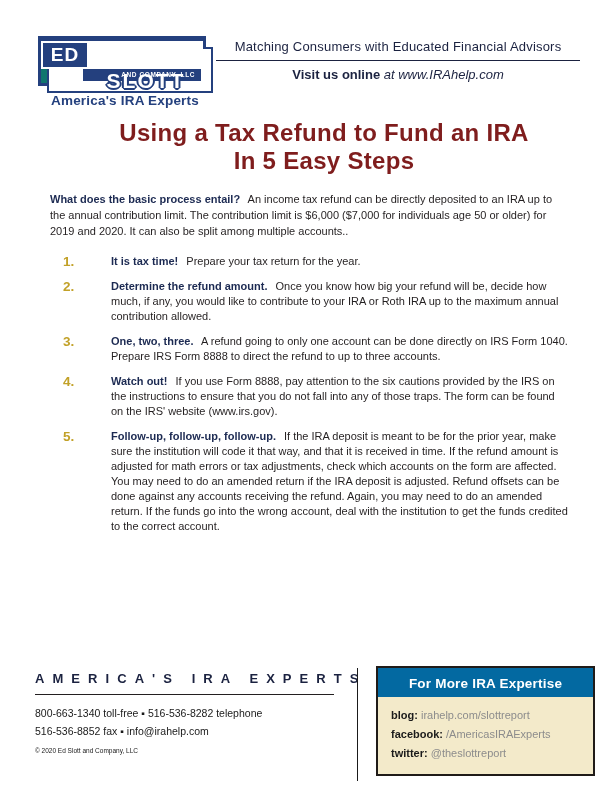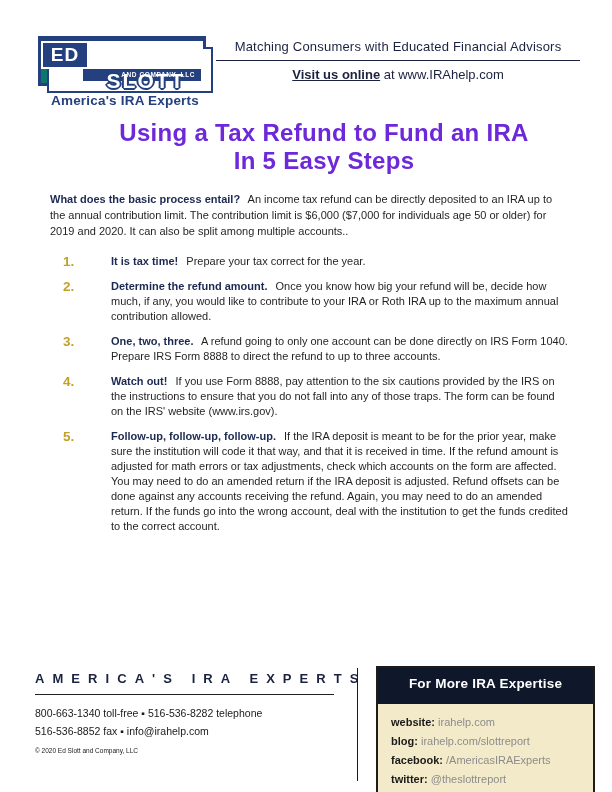--- a/index.html
+++ b/index.html
@@ -25,26 +25,26 @@
       -2px 0 0 #24407e, 2px 0 0 #24407e, 0 -2px 0 #24407e, 0 2px 0 #24407e;margin-top:40px; }
   .logo-company { background:#24407e; color:#fff; font-size:6.5px; font-weight:bold;
     text-align:right; padding:2px 6px 3px; margin:0 2px 2px 42px; letter-spacing:0.6px; }
   .logo-tagline { margin-top:7px; color:#24407e; font-weight:bold; font-size:13.5px;
     text-align:center; width:174px; letter-spacing:0.2px; }
 
   .header-right { position:absolute; left:216px; top:39px; width:364px; color:#1b2240; }
   .hr-line1 { font-size:13px; text-align:center; padding-bottom:6px;
     border-bottom:1.5px solid #1b2240; letter-spacing:0.2px; }
   .hr-line2 { font-size:13px; text-align:center; margin-top:6px; }
-  .hr-line2 .b { font-weight:bold;text-decoration:underline; }
-  .hr-line2 .i { }
+  .hr-line2 .b { font-weight:bold; }
+  .hr-line2 .i { font-style:italic; }
 
   
   .title { position:absolute; left:0; right:0; top:119px; text-align:center;
-    color:#6d28d9; font-weight:bold; font-size:24px; line-height:28px; letter-spacing:0.3px;padding-left:36px; }
+    color:#7f1d1d; font-weight:bold; font-size:24px; line-height:28px; letter-spacing:0.3px;padding-left:36px; }
 
   
   .intro { position:absolute; left:50px; top:191px; width:516px;
     font-size:11px; line-height:16px; color:#231f20; }
   .lead { color:#1c2a52; font-weight:bold; margin-right:5px; }
 
   
   .steps { position:absolute; left:63px; top:254px; width:505px; }
   .step { display:flex; margin-bottom:10px; }
   .step-num { flex:0 0 48px; color:#c2a128; font-weight:bold; font-size:13.5px; line-height:15px; }
@@ -54,22 +54,22 @@
   .footer-left { position:absolute; left:35px; top:671px; width:299px; }
   .fl-heading { color:#1b2240; font-weight:bold; font-size:13px; letter-spacing:0.62em;
     white-space:nowrap; padding-bottom:8px; border-bottom:1.5px solid #231f20; }
   .fl-lines { margin-top:9px; font-size:10.5px; line-height:18px; color:#1a1a1a; }
   .fl-copy { margin-top:7px; font-size:6.5px; color:#1a1a1a; }
 
   .footer-divider { position:absolute; left:357px; top:668px; width:1px; height:113px; background:#1a1a1a; }
 
   .expertise-box { position:absolute; left:376px; top:666px; width:219px;
     border:2px solid #201b18; background:#f3eaca; }
-  .eb-header { background:#0f172a; color:#ffffff; font-weight:bold; font-size:13.5px;
-    text-align:center; padding:8px 0 13px; letter-spacing:0.2px; }
+  .eb-header { background:#0369a1; color:#ffffff; font-weight:bold; font-size:13.5px;
+    text-align:center; padding:8px 0 6px; letter-spacing:0.2px; }
   .eb-body { padding:9px 13px 11px; }
   .eb-row { font-size:11px; line-height:19px; }
   .eb-label { font-weight:bold; color:#1a1a1a; }
   .eb-value { color:#8c8c8c; }
 </style>
 </head>
 <body>
 
 <div class="page">
 
@@ -100,21 +100,21 @@
   <p class="intro">
     <strong class="lead">What does the basic process entail?</strong>
     <span>An income tax refund can be directly deposited to an IRA up to the annual contribution limit. The contribution limit is $6,000 ($7,000 for individuals age 50 or older) for 2019 and 2020. It can also be split among multiple accounts..</span>
   </p>
 
   <div class="steps">
     <div class="step">
       <span class="step-num">1.</span>
       <p class="step-text">
         <strong class="lead">It is tax time!</strong>
-        <span>Prepare your tax correct for the year.</span>
+        <span>Prepare your tax return for the year.</span>
       </p>
     </div>
     <div class="step">
       <span class="step-num">2.</span>
       <p class="step-text">
         <strong class="lead">Determine the refund amount.</strong>
         <span>Once you know how big your refund will be, decide how much, if any, you would like to contribute to your IRA or Roth IRA up to the maximum annual contribution allowed.</span>
       </p>
     </div>
     <div class="step">
@@ -148,24 +148,20 @@
     </div>
     <div class="fl-copy">© 2020 Ed Slott and Company, LLC</div>
   </div>
 
   <div class="footer-divider"></div>
 
   <div class="expertise-box">
     <div class="eb-header">For More IRA Expertise</div>
     <div class="eb-body">
       <div class="eb-row">
-        <span class="eb-label">website:</span>
-        <span class="eb-value">irahelp.com</span>
-      </div>
-      <div class="eb-row">
         <span class="eb-label">blog:</span>
         <span class="eb-value">irahelp.com/slottreport</span>
       </div>
       <div class="eb-row">
         <span class="eb-label">facebook:</span>
         <span class="eb-value">/AmericasIRAExperts</span>
       </div>
       <div class="eb-row">
         <span class="eb-label">twitter:</span>
         <span class="eb-value">@theslottreport</span>

